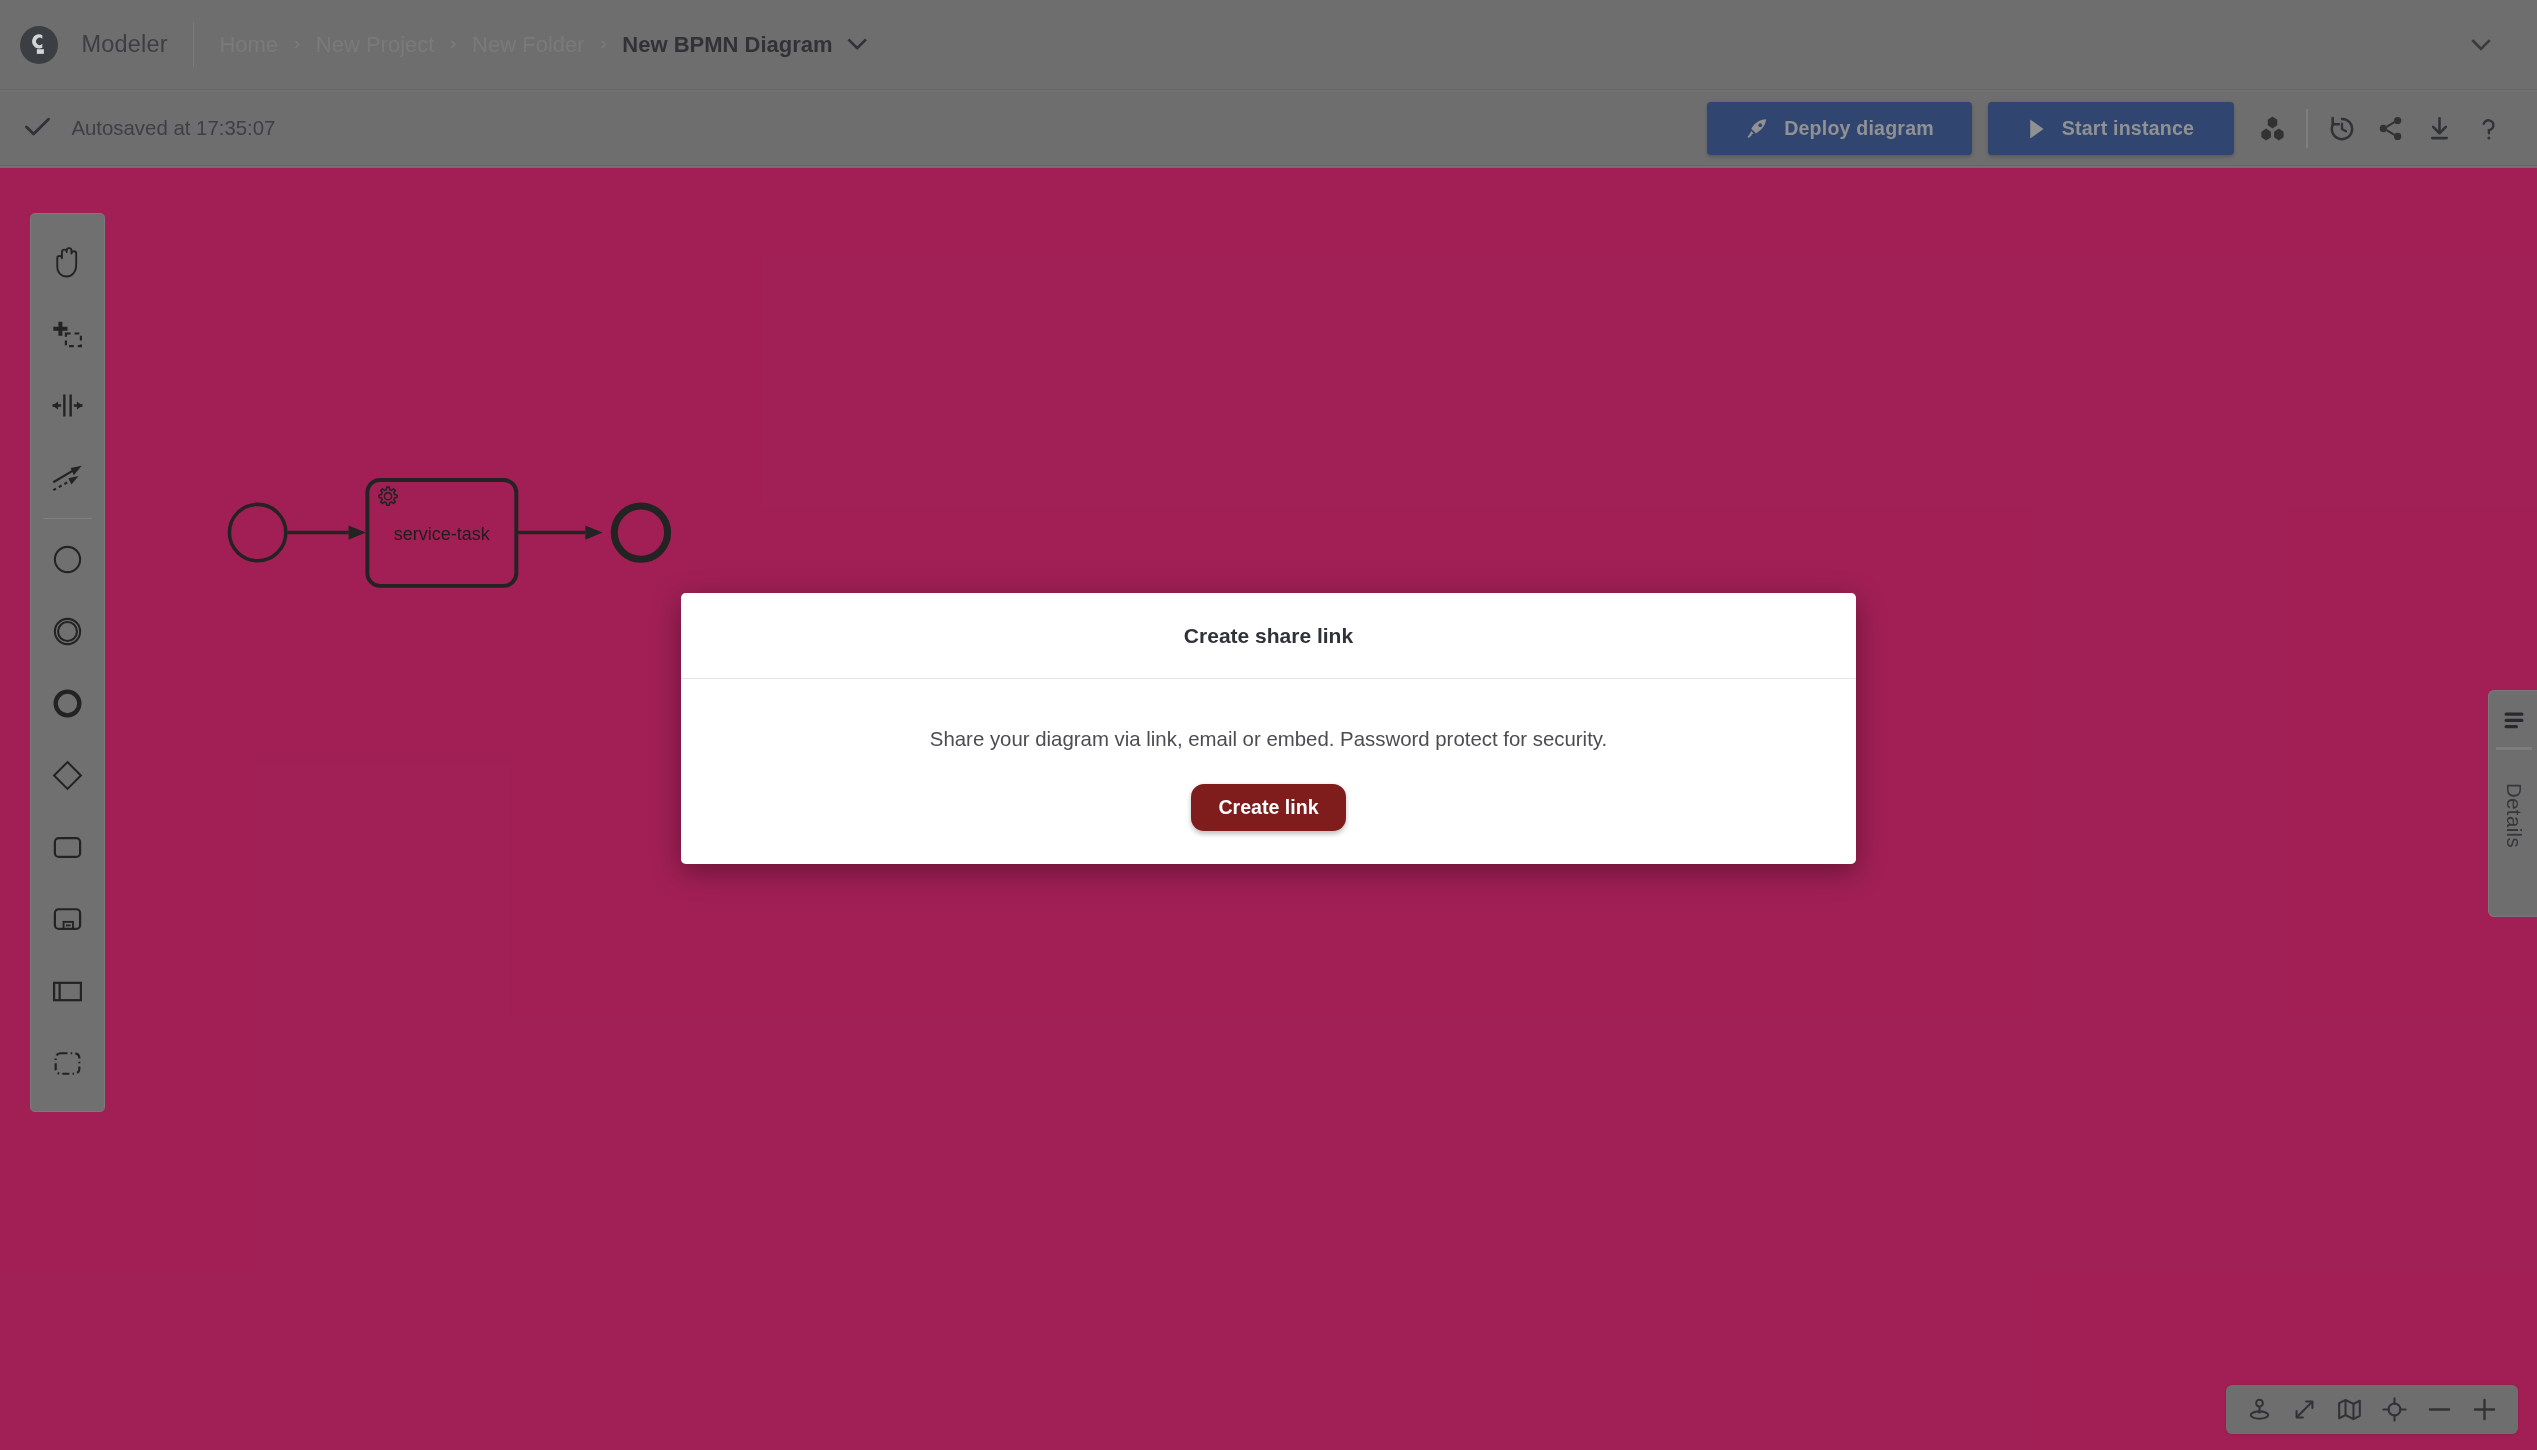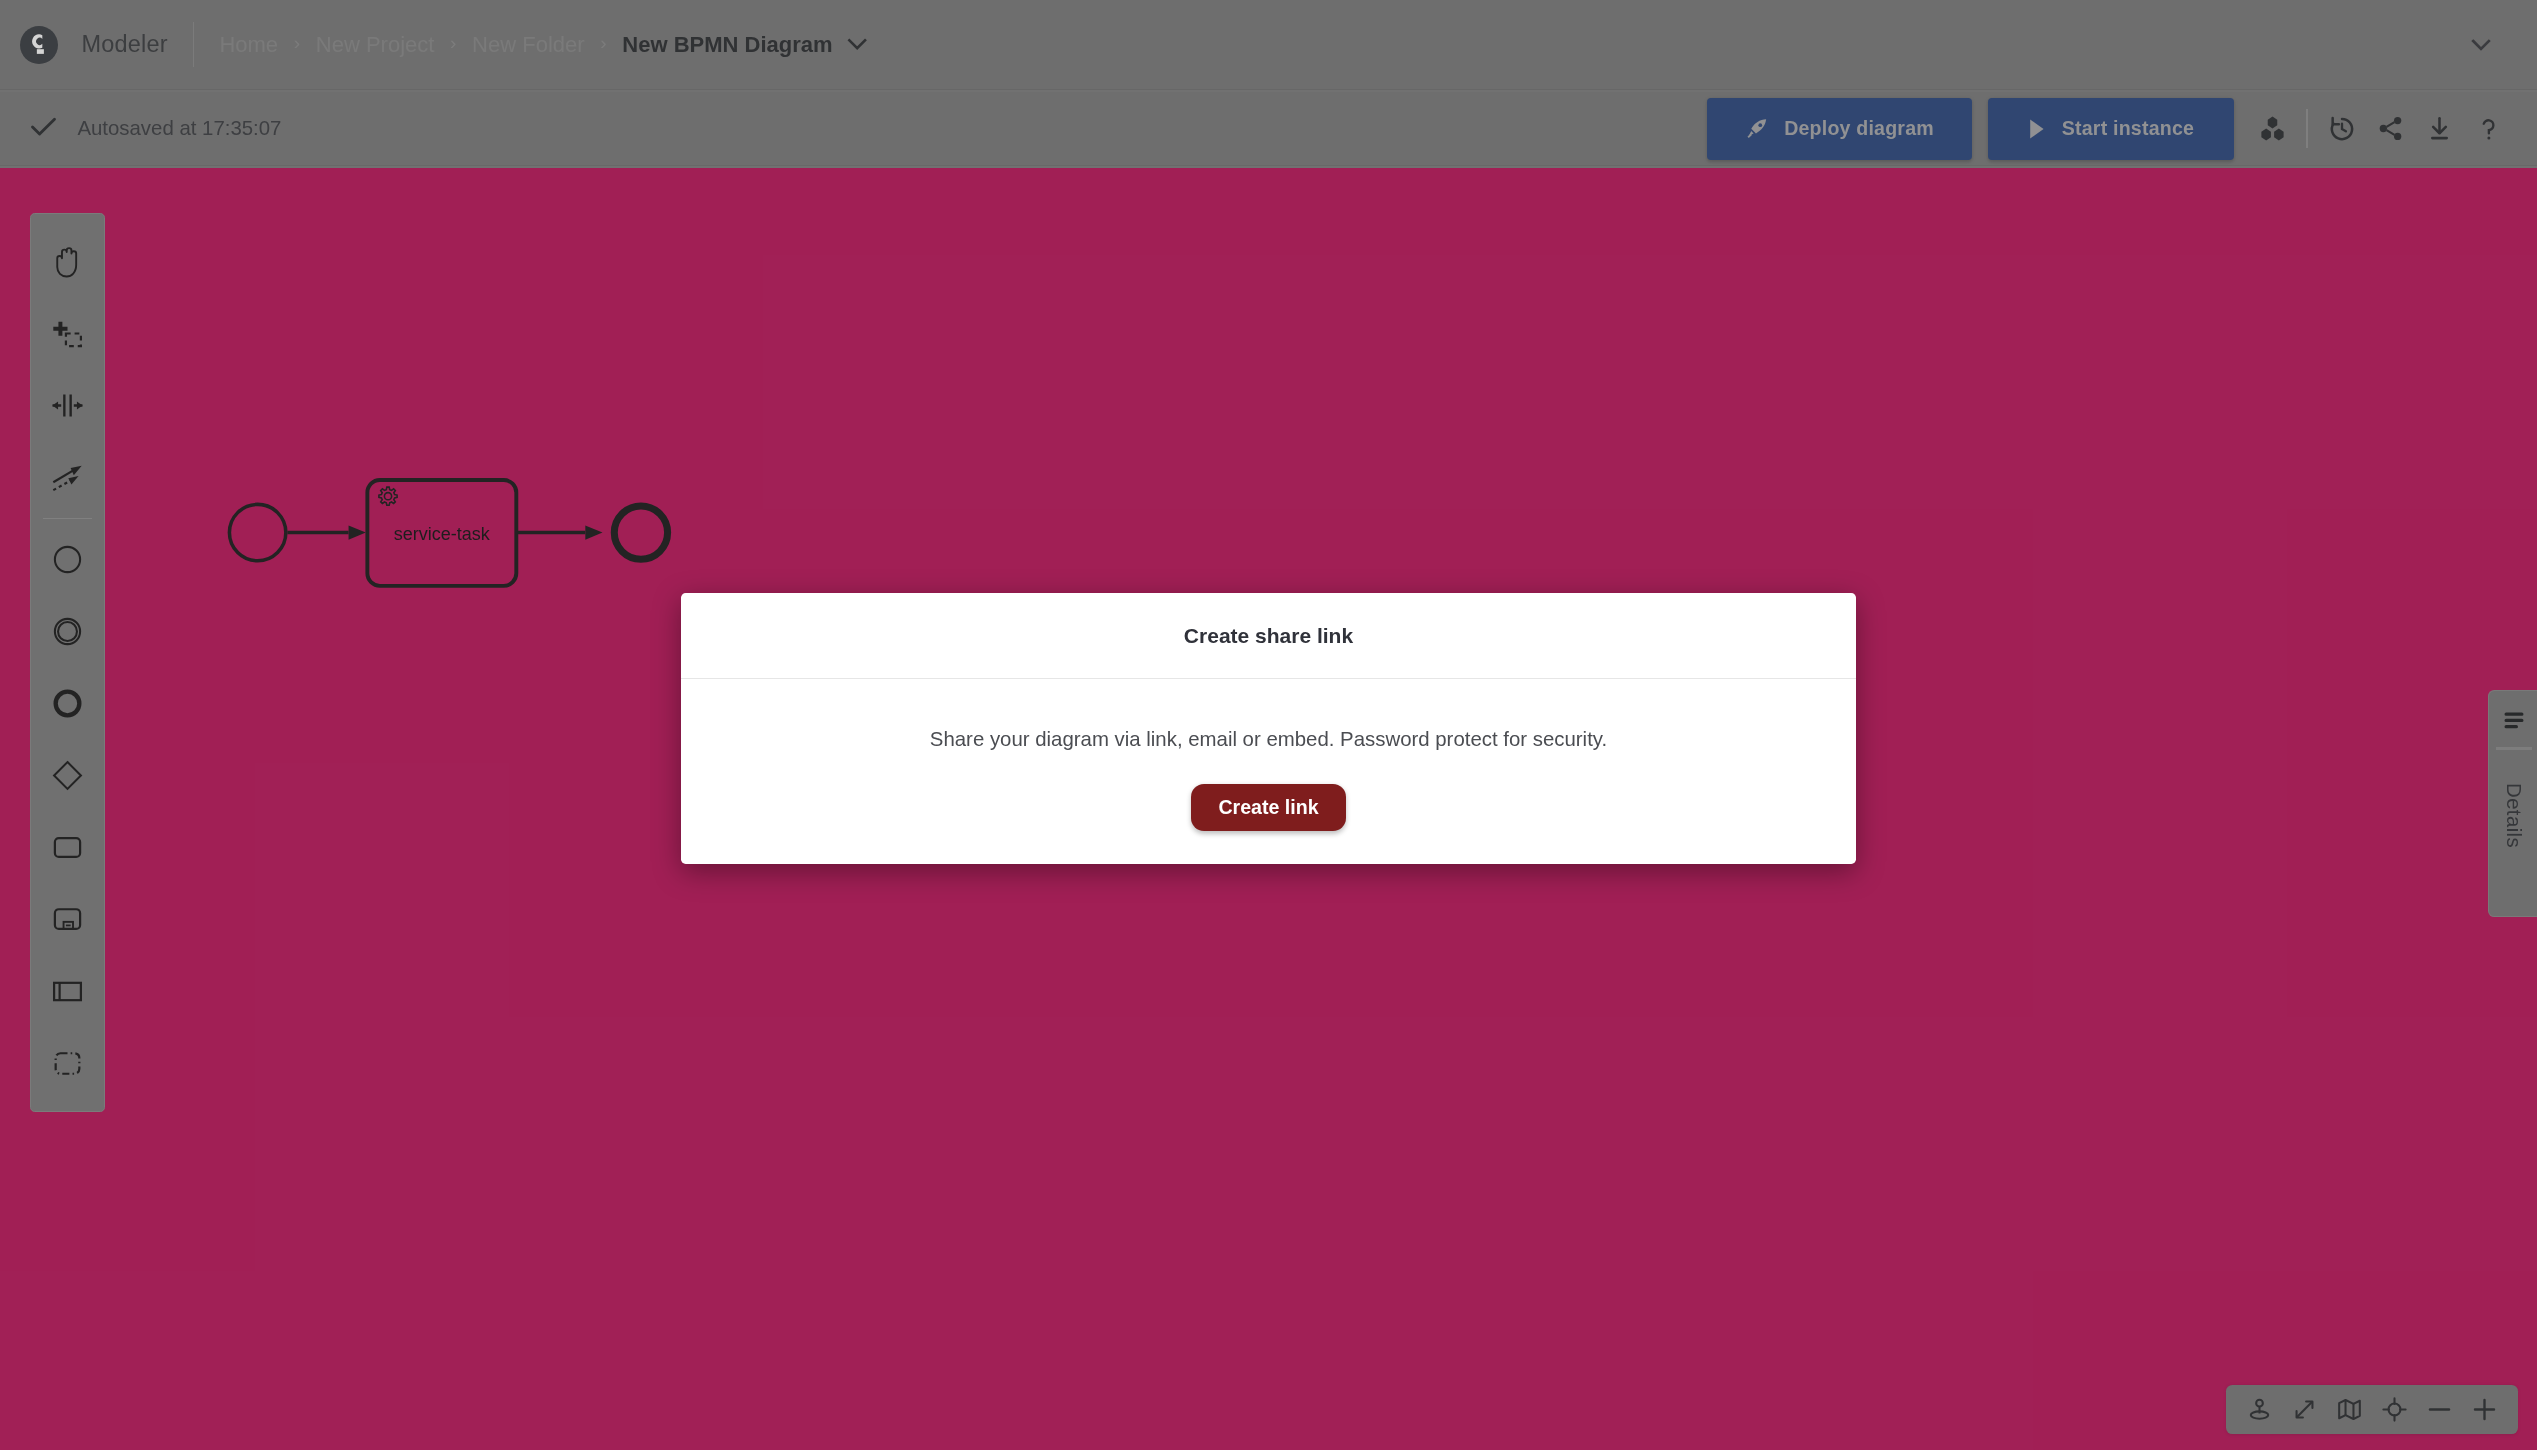--- a/index.html
+++ b/index.html
@@ -41,27 +41,27 @@
     margin-left: auto; padding-right: 33px; display: flex; align-items: center;
   }
 
   
   .subbar {
     position: absolute; left: 0; top: 92px; width: 2538px; height: 74px;
     background: #7d7d7d;
     border-bottom: 1.6px solid #757575;
     display: flex; align-items: center;
   }
-  .autosave { display: flex; align-items: center; padding-left: 30px; }
+  .autosave { display: flex; align-items: center; padding-left: 24px; }
   .autosave-label { margin-left: 20.4px; font-size: 20.4px; color: #3f4145; }
   .subbar-right { margin-left: auto; display: flex; align-items: center; padding-right: 25px; }
 
   .btn {
     display: flex; align-items: center; justify-content: center;
-    height: 62px; border-radius: 3.9px; cursor: pointer;
+    height: 53px; border-radius: 3.9px; cursor: pointer;
     font-size: 19.6px; font-weight: 700; letter-spacing: 0.2px;
     box-shadow: 0 1.6px 3.9px rgba(0,0,0,0.22);
   }
   .btn-deploy {
     background: #2d4a80; color: #a9aaac; padding: 0 27px; min-width: 265px;
   }
   .btn-start {
     background: #2d4a80; color: #a9aaac; padding: 7px 27px; min-width: 246px;
     margin-left: 15.7px;
   }

